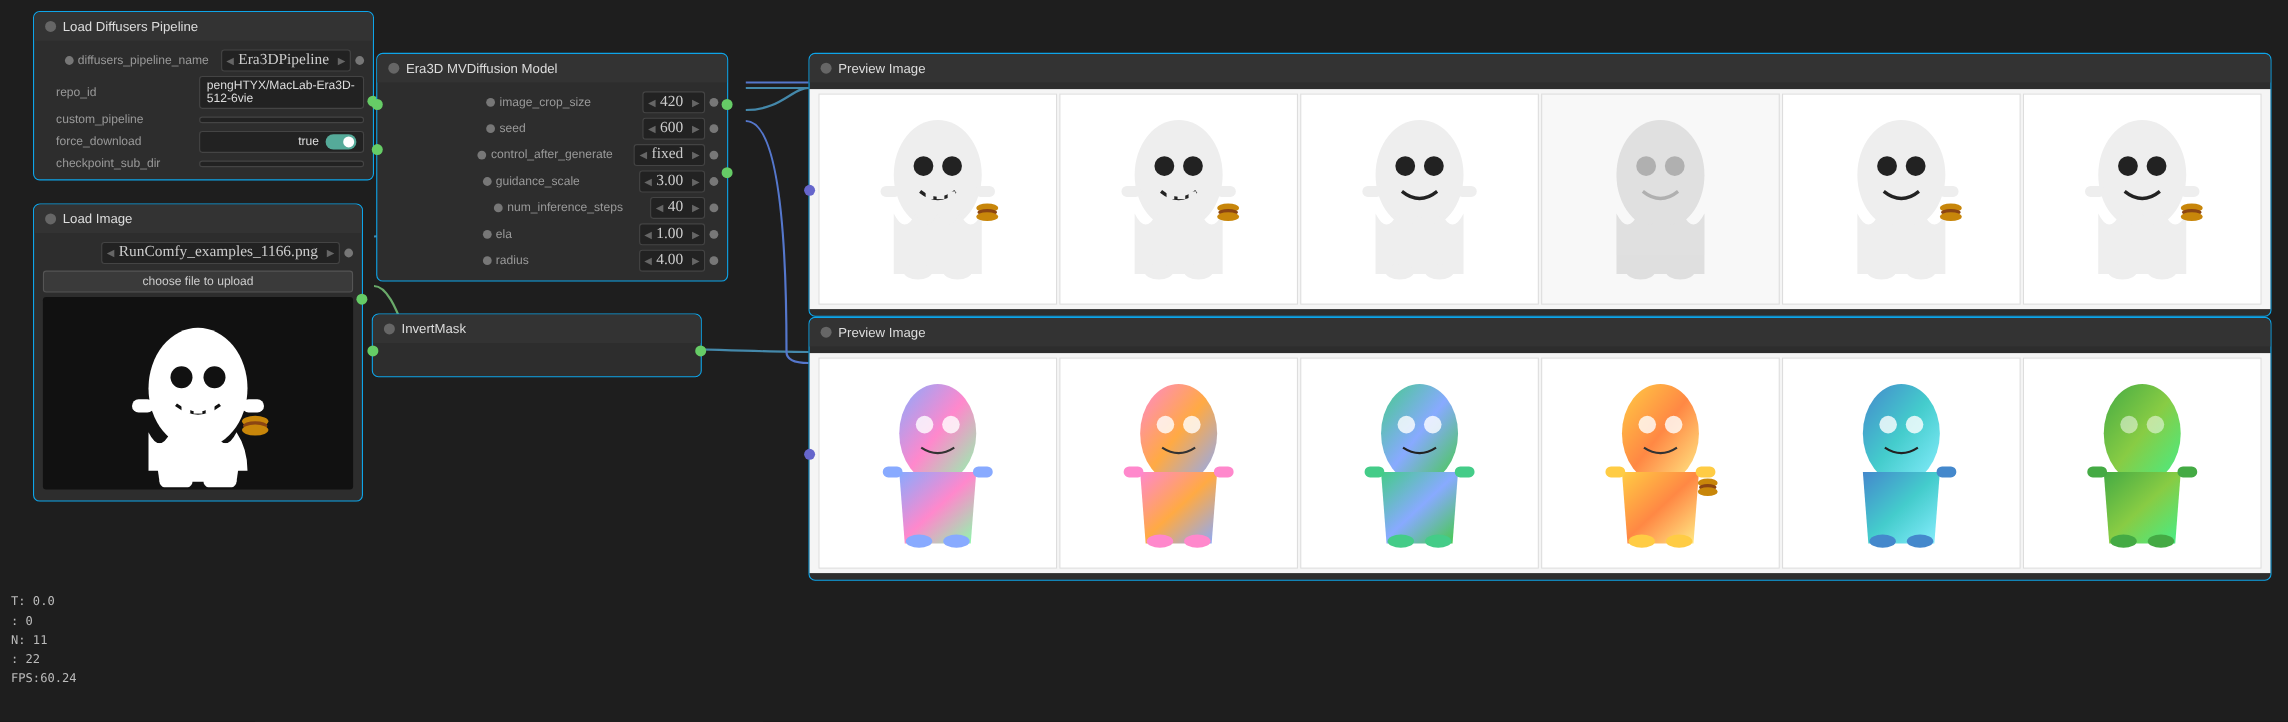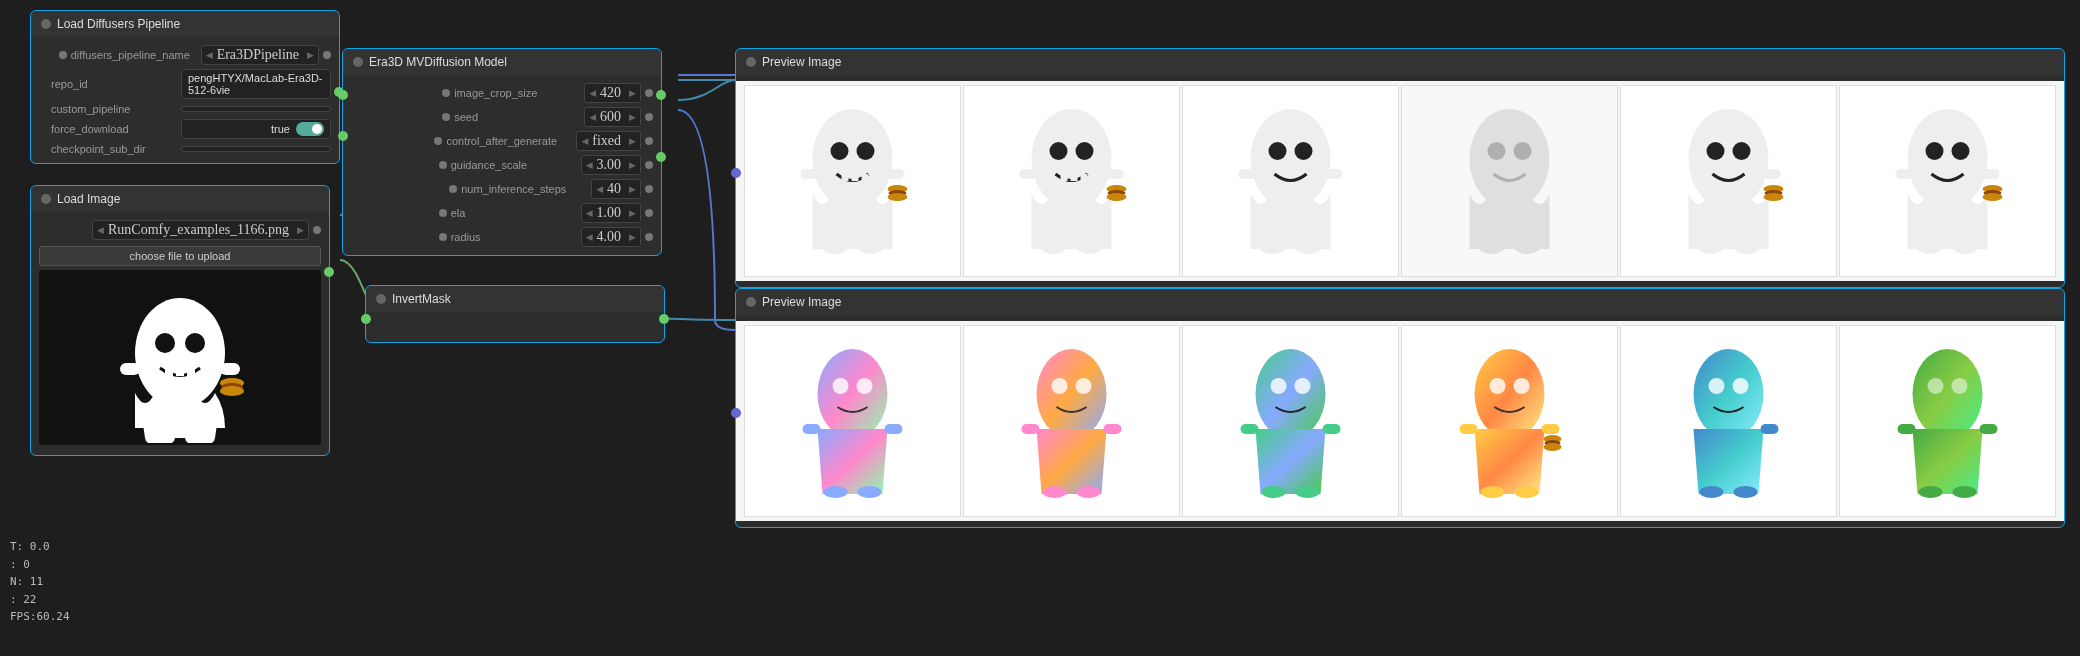--- a/index.html
+++ b/index.html
@@ -117,21 +117,21 @@
     
     .node-era3d {
       top: 48px;
       left: 342px;
       width: 320px;
     }
 
     
     .node-invertmask {
       top: 285px;
-      left: 365px;
+      left: 338px;
       width: 130px;
     }
 
     
     .node-preview-top {
       top: 48px;
       left: 735px;
       width: 1330px;
     }
 

